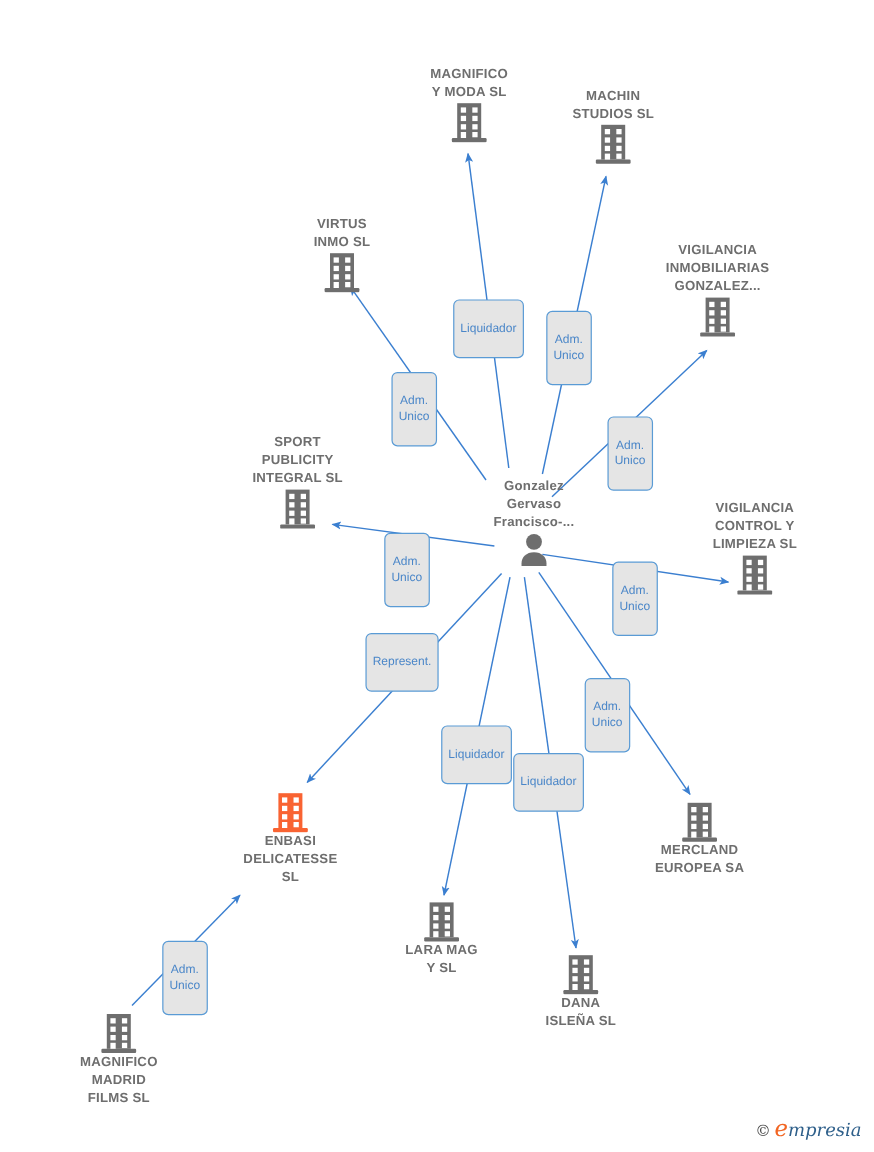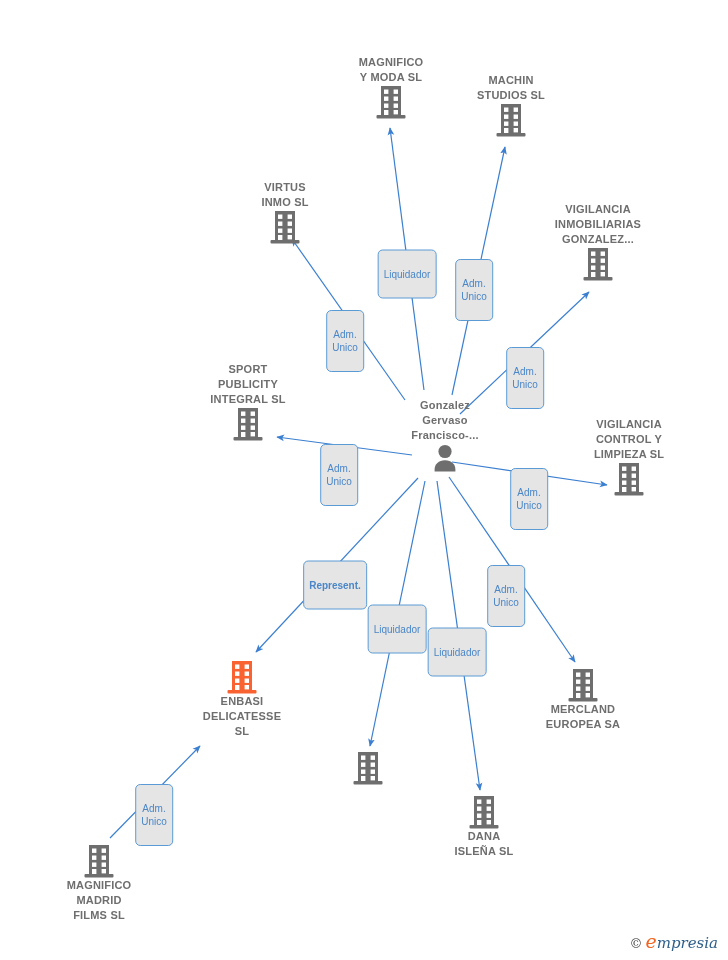--- a/index.html
+++ b/index.html
@@ -259,20 +259,22 @@
             <rect x="0.5" y="30" width="29" height="3.5" rx="1" fill="#6e6e6e"></rect>
             <rect x="8" y="4.5" width="4.4" height="4.4" fill="#ffffff"></rect>
             <rect x="17.6" y="4.5" width="4.4" height="4.4" fill="#ffffff"></rect>
             <rect x="8" y="11.5" width="4.4" height="4.4" fill="#ffffff"></rect>
             <rect x="17.6" y="11.5" width="4.4" height="4.4" fill="#ffffff"></rect>
             <rect x="8" y="18.5" width="4.4" height="4.4" fill="#ffffff"></rect>
             <rect x="17.6" y="18.5" width="4.4" height="4.4" fill="#ffffff"></rect>
             <rect x="8" y="25" width="4.4" height="5" fill="#ffffff"></rect>
             <rect x="17.6" y="25" width="4.4" height="4.4" fill="#ffffff"></rect>
           </svg></span>
+        <span class="label-bottom">LARA MAG
+Y SL</span>
       </div>
       <div class="node" style="left: 484px; top: 795px;">
         <span class="glyph"><svg width="30" height="34" viewBox="0 0 30 34" xmlns="http://www.w3.org/2000/svg">
             <rect x="5" y="1" width="20" height="29" fill="#6e6e6e"></rect>
             <rect x="0.5" y="30" width="29" height="3.5" rx="1" fill="#6e6e6e"></rect>
             <rect x="8" y="4.5" width="4.4" height="4.4" fill="#ffffff"></rect>
             <rect x="17.6" y="4.5" width="4.4" height="4.4" fill="#ffffff"></rect>
             <rect x="8" y="11.5" width="4.4" height="4.4" fill="#ffffff"></rect>
             <rect x="17.6" y="11.5" width="4.4" height="4.4" fill="#ffffff"></rect>
             <rect x="8" y="18.5" width="4.4" height="4.4" fill="#ffffff"></rect>
@@ -306,21 +308,21 @@
       <div class="edge-label" style="left: 474px; top: 262px;">Adm.
 Unico</div>
       <div class="edge-label" style="left: 345px; top: 313px;">Adm.
 Unico</div>
       <div class="edge-label" style="left: 525px; top: 350px;">Adm.
 Unico</div>
       <div class="edge-label" style="left: 339px; top: 447px;">Adm.
 Unico</div>
       <div class="edge-label" style="left: 529px; top: 471px;">Adm.
 Unico</div>
-      <div class="edge-label" style="left: 335px; top: 557px; font-weight: bold;">Represent.</div>
+      <div class="edge-label" style="left: 335px; top: 524px;">Represent.</div>
       <div class="edge-label" style="left: 397px; top: 601px;">Liquidador</div>
       <div class="edge-label" style="left: 457px; top: 624px;">Liquidador</div>
       <div class="edge-label" style="left: 506px; top: 568px;">Adm.
 Unico</div>
       <div class="edge-label" style="left: 154px; top: 787px;">Adm.
 Unico</div>
     </div>
 
   <div id="watermark">
     <span class="copy">©</span><span class="e">e</span><span class="rest">mpresia</span>

